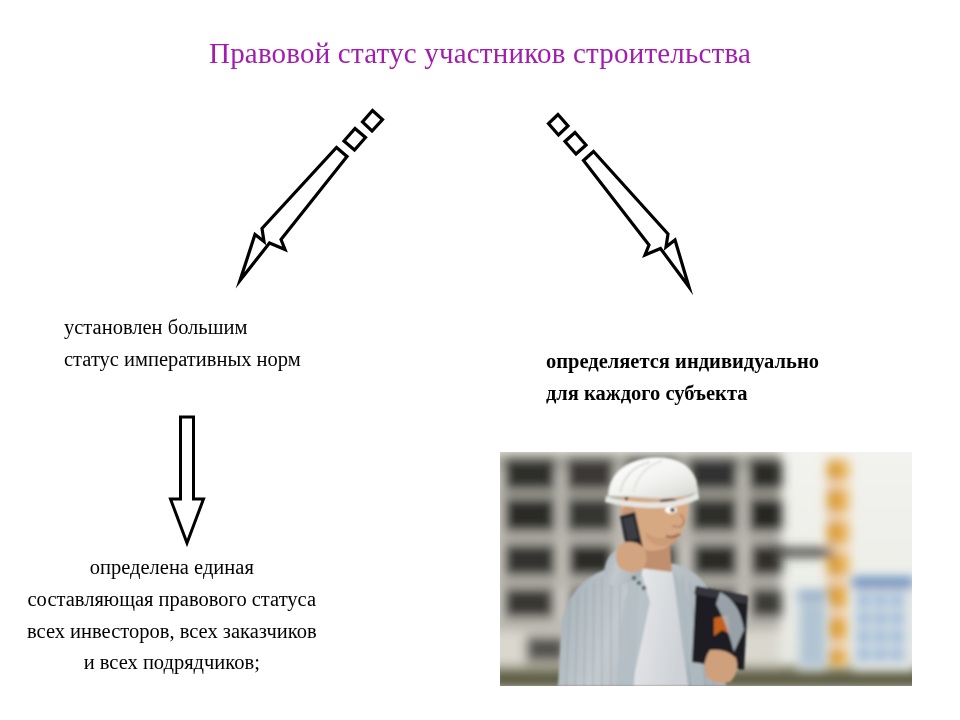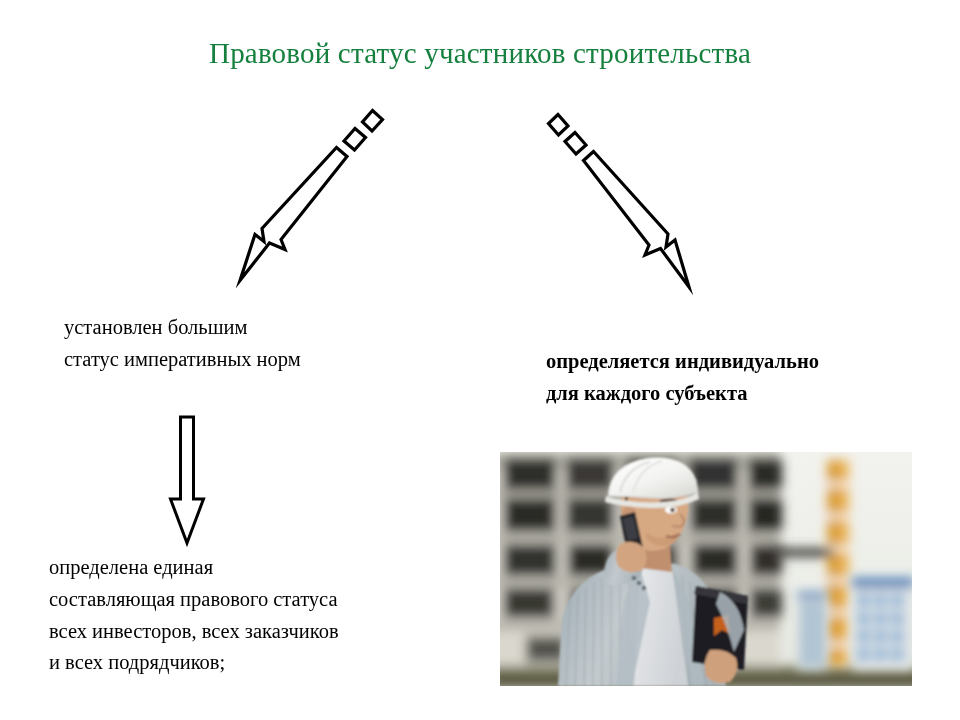--- a/index.html
+++ b/index.html
@@ -24,34 +24,34 @@
   #slide-title {
     position: absolute;
     left: 0;
     top: 38px;
     width: 960px;
     text-align: center;
     font-size: 29px;
     line-height: 1.1;
     letter-spacing: 0.2px;
     white-space: nowrap;
-    color: #15803d;
+    color: #a21caf;
   }
 
   
   .body-text {
     position: absolute;
     font-size: 20.5px;
     line-height: 1.55;
     color: #000000;
     white-space: pre-line;
   }
   #text-left-top   { left: 64px;  top: 312px; }
   #text-right-top  { left: 546px; top: 346px; font-weight: bold; }
-  #text-bottom     { left: 49px;  top: 552px; }
+  #text-bottom     { left: 27px;  top: 552px; text-align: center; }
 
   
   .arrow-svg {
     position: absolute;
     overflow: visible;
   }
   .arrow-shape {
     fill: #ffffff;
     stroke: #000000;
     stroke-width: 3.2;

